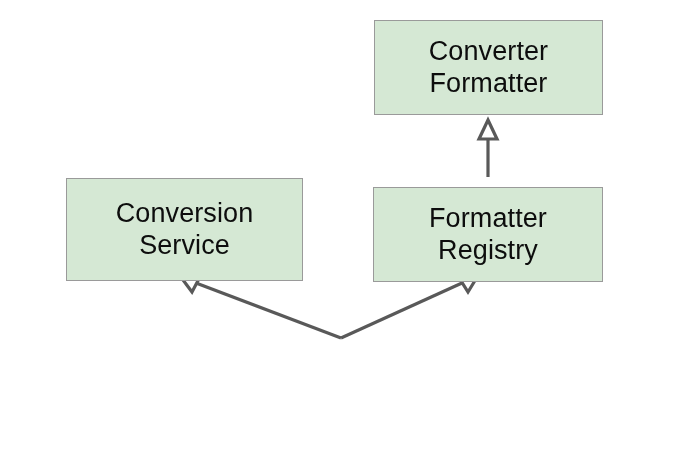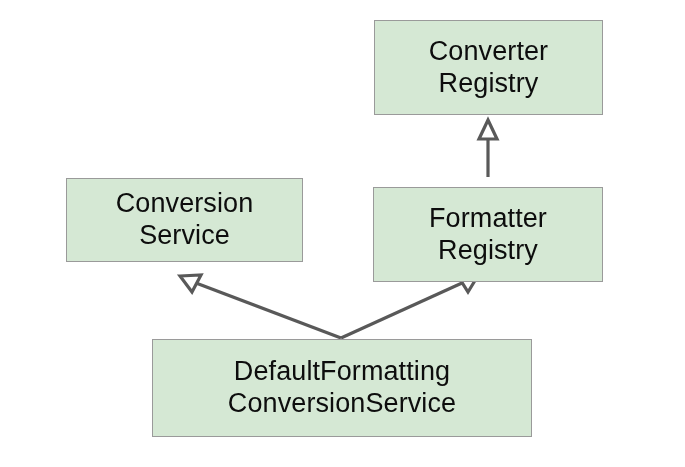--- a/index.html
+++ b/index.html
@@ -40,21 +40,21 @@
     letter-spacing: 0.1px;
     white-space: pre-line;
     z-index: 2;
   }
   .node-label {
     display: block;
     width: 100%;
     white-space: pre-line;
   }
   #node-converter-registry { left: 374px; top: 20px;  width: 229px; height: 95px; }
-  #node-conversion-service  { left: 66px;  top: 178px; width: 237px; height: 84px; }
+  #node-conversion-service  { left: 66px;  top: 178px; width: 237px; height: 103px; }
   #node-formatter-registry  { left: 373px; top: 187px; width: 230px; height: 95px; }
   #node-default-formatting-conversion-service { left: 152px; top: 339px; width: 380px; height: 98px; }
 </style>
 </head>
 <body>
 
 <div id="canvas">
 
   <svg id="edge-layer" viewBox="0 0 685 467" width="685" height="467" xmlns="http://www.w3.org/2000/svg">
 
@@ -69,31 +69,27 @@
     </g>
 
     <g>
       <line x1="341" y1="338" x2="462" y2="283" stroke="#595959" stroke-width="3.2"></line>
       <polygon points="479,274 458,276 468,292" fill="#ffffff" stroke="#595959" stroke-width="3.2" stroke-linejoin="miter"></polygon>
     </g>
   </svg>
 
   <div class="node" id="node-converter-registry">
     <span class="node-label">Converter
-Registry</span>
+Formatter</span>
   </div>
 
   <div class="node" id="node-conversion-service">
     <span class="node-label">Conversion
 Service</span>
   </div>
 
   <div class="node" id="node-formatter-registry">
     <span class="node-label">Formatter
 Registry</span>
   </div>
 
-  <div class="node" id="node-default-formatting-conversion-service">
-    <span class="node-label">DefaultFormatting
-ConversionService</span>
-  </div>
 
 </div>
 
 </body></html>

